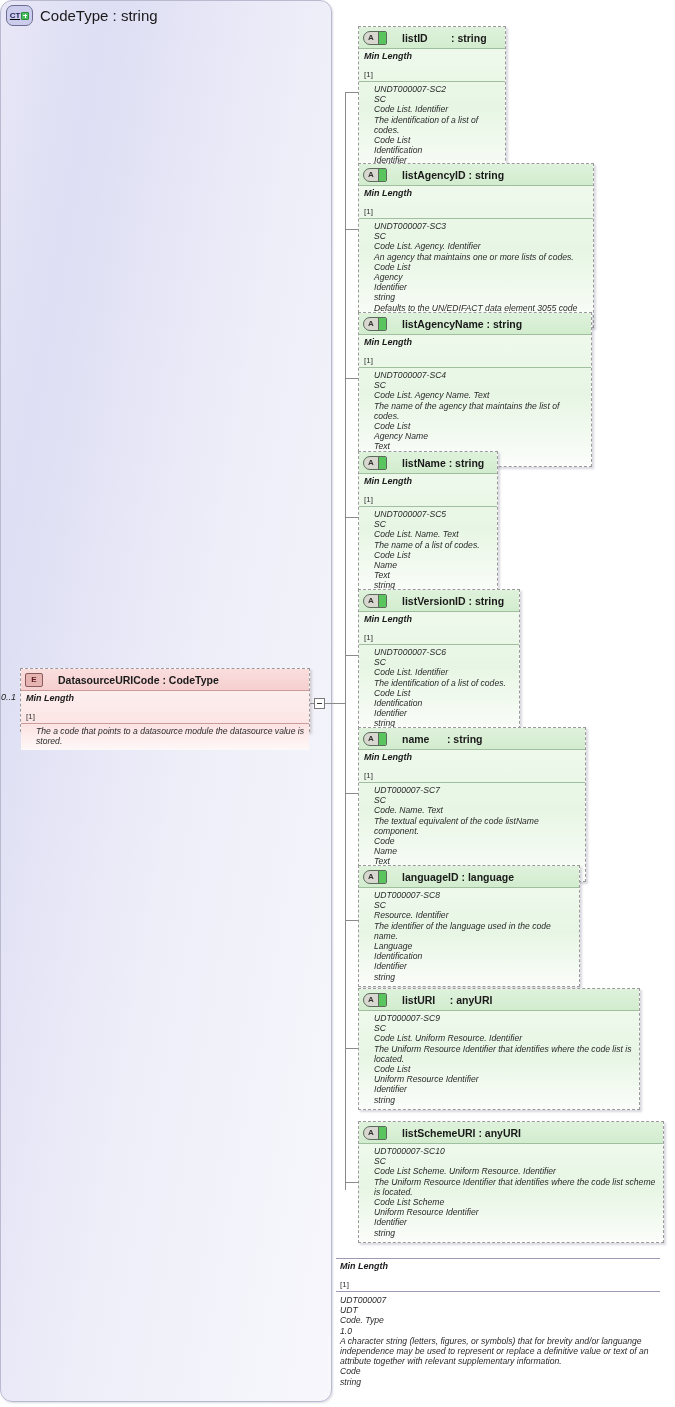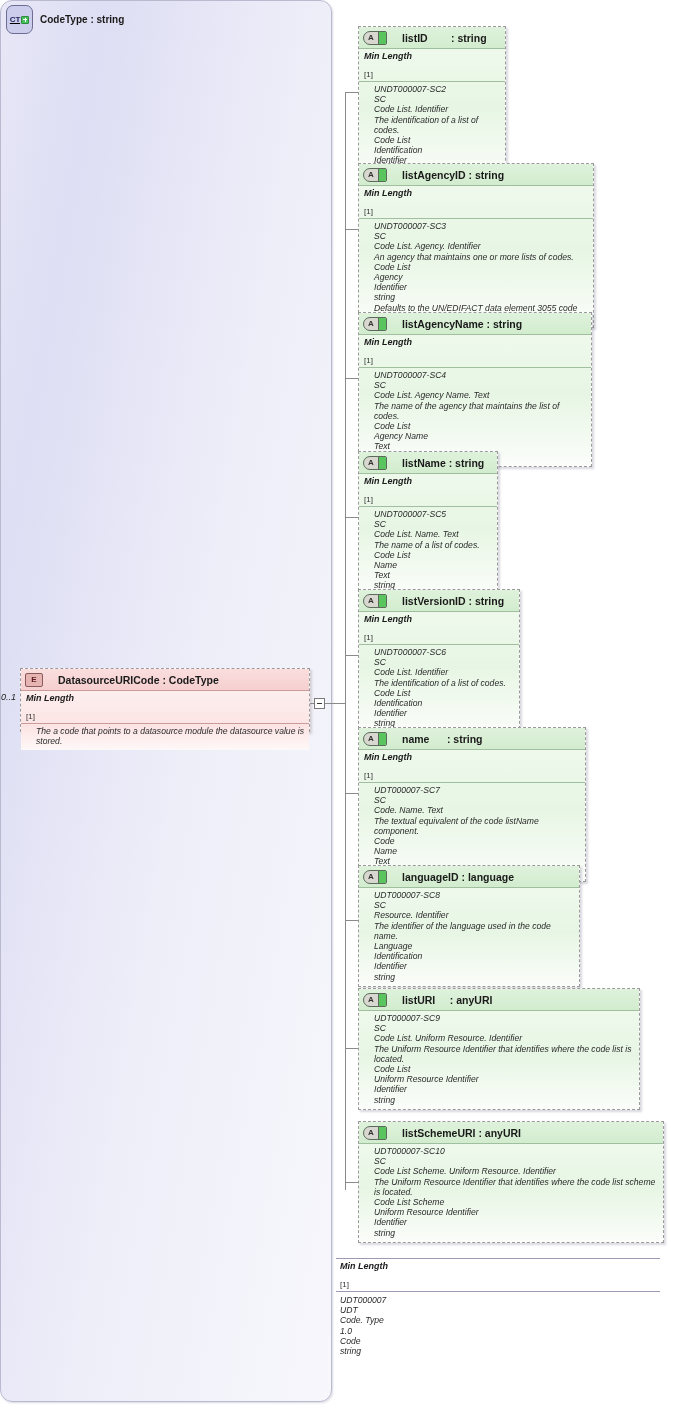--- a/index.html
+++ b/index.html
@@ -33,21 +33,21 @@
     position: absolute;
     left: 6px;
     top: 5px;
     display: flex;
     align-items: center;
     gap: 7px;
     white-space: nowrap;
   }
   .ct-icon {
     width: 27px;
-    height: 29px;
+    height: 21px;
     border: 1px solid #6d6d93;
     border-radius: 7px;
     background: #ccccec;
     display: flex;
     align-items: center;
     justify-content: center;
     gap: 1px;
     box-sizing: border-box;
     text-decoration: underline;
   }
@@ -69,22 +69,22 @@
   }
   .ct-icon .ct-plus::before,
   .ct-icon .ct-plus::after {
     content: "";
     position: absolute;
     background: #ffffff;
   }
   .ct-icon .ct-plus::before { left: 1px; right: 1px; top: 2.5px; height: 1px; }
   .ct-icon .ct-plus::after  { top: 1px; bottom: 1px; left: 2.5px; width: 1px; }
   .ct-title {
-    font-size: 10px;
-    font-weight: bold;
+    font-size: 15px;
+    font-weight: normal;
     color: #1a1a1a;
   }
 
   
   #ct-rail {
     position: absolute;
     left: 345px;
     top: 92px;
     width: 1px;
     height: 1098px;
@@ -542,16 +542,17 @@
 <div id="ct-footer">
   <div class="facet-row">
     <span class="facet-name">Min Length</span>
     <span class="facet-val">[1]</span>
   </div>
   <div class="doc-lines" id="ct-footer-docs">
       <div>UDT000007</div>
       <div>UDT</div>
       <div>Code. Type</div>
       <div>1.0</div>
+      <div>A character string (letters, figures, or symbols) that for brevity and/or languange independence may be used to represent or replace a definitive value or text of an attribute together with relevant supplementary information.</div>
       <div>Code</div>
       <div>string</div>
     </div>
 </div>
 
 </body></html>

